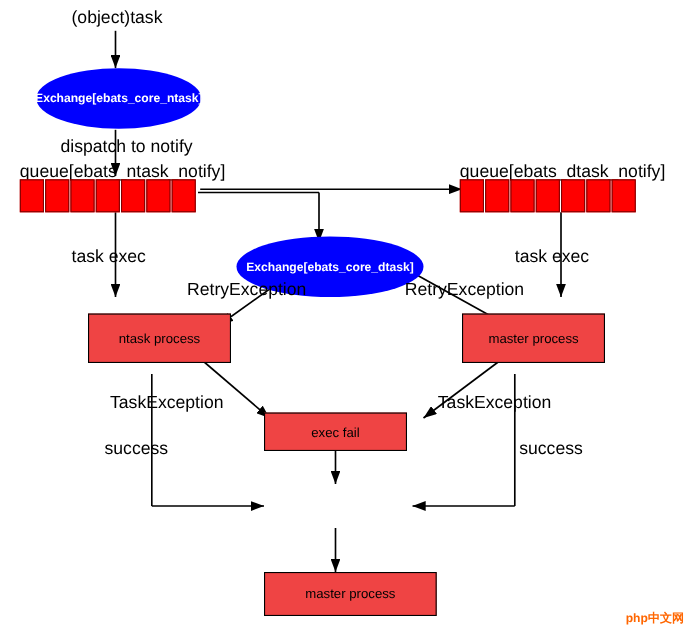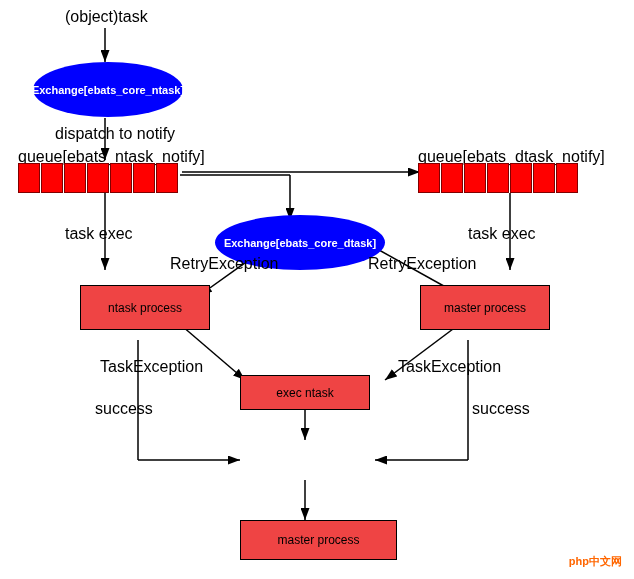--- a/index.html
+++ b/index.html
@@ -171,21 +171,21 @@
   <div class="rect" style="left:420px; top:285px; width:130px; height:45px;">master process</div>
 
   <div class="label" style="left:100px; top:358px;">TaskException</div>
 
   <div class="label" style="left:398px; top:358px;">TaskException</div>
 
   <div class="label" style="left:95px; top:400px;">success</div>
 
   <div class="label" style="left:472px; top:400px;">success</div>
 
-  <div class="rect" style="left:240px; top:375px; width:130px; height:35px;">exec ntask</div>
+  <div class="rect" style="left:240px; top:375px; width:130px; height:35px;">exec fail</div>
 
 
   <div class="rect" style="left:240px; top:520px; width:157px; height:40px;">master process</div>
 
   <div class="watermark">
     <span>php中文网</span>
   </div>
 
 </div>
 

